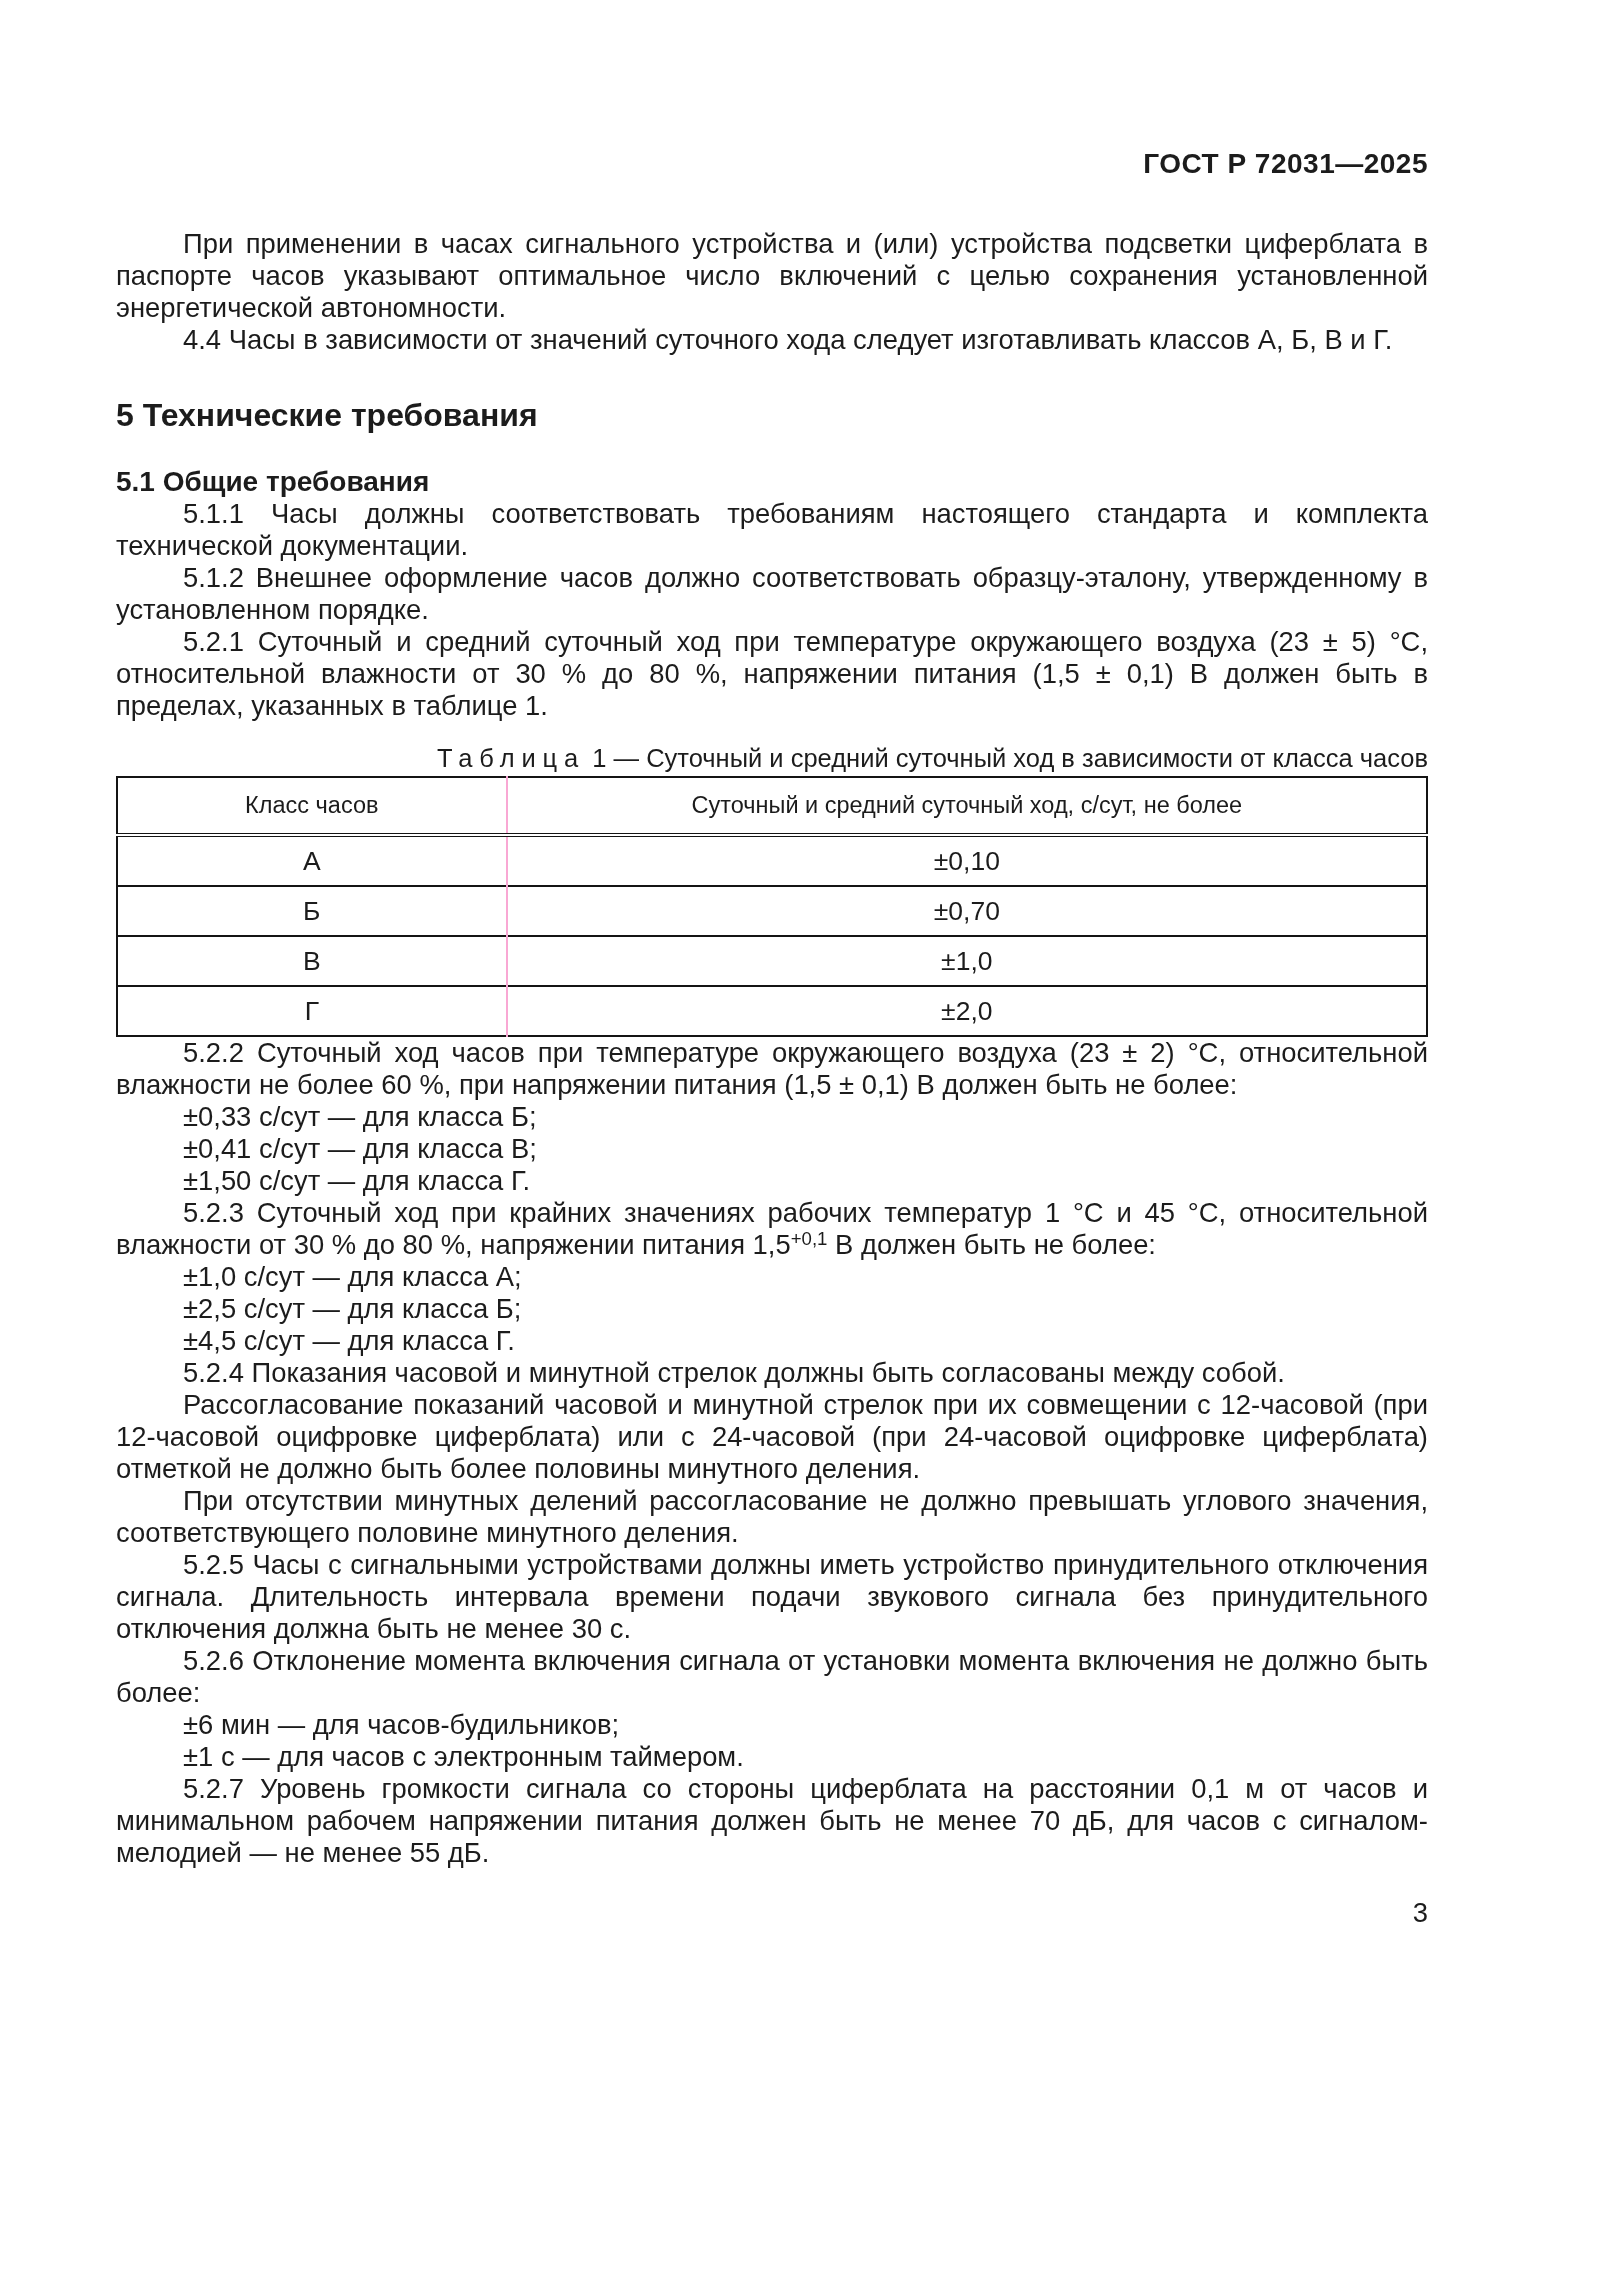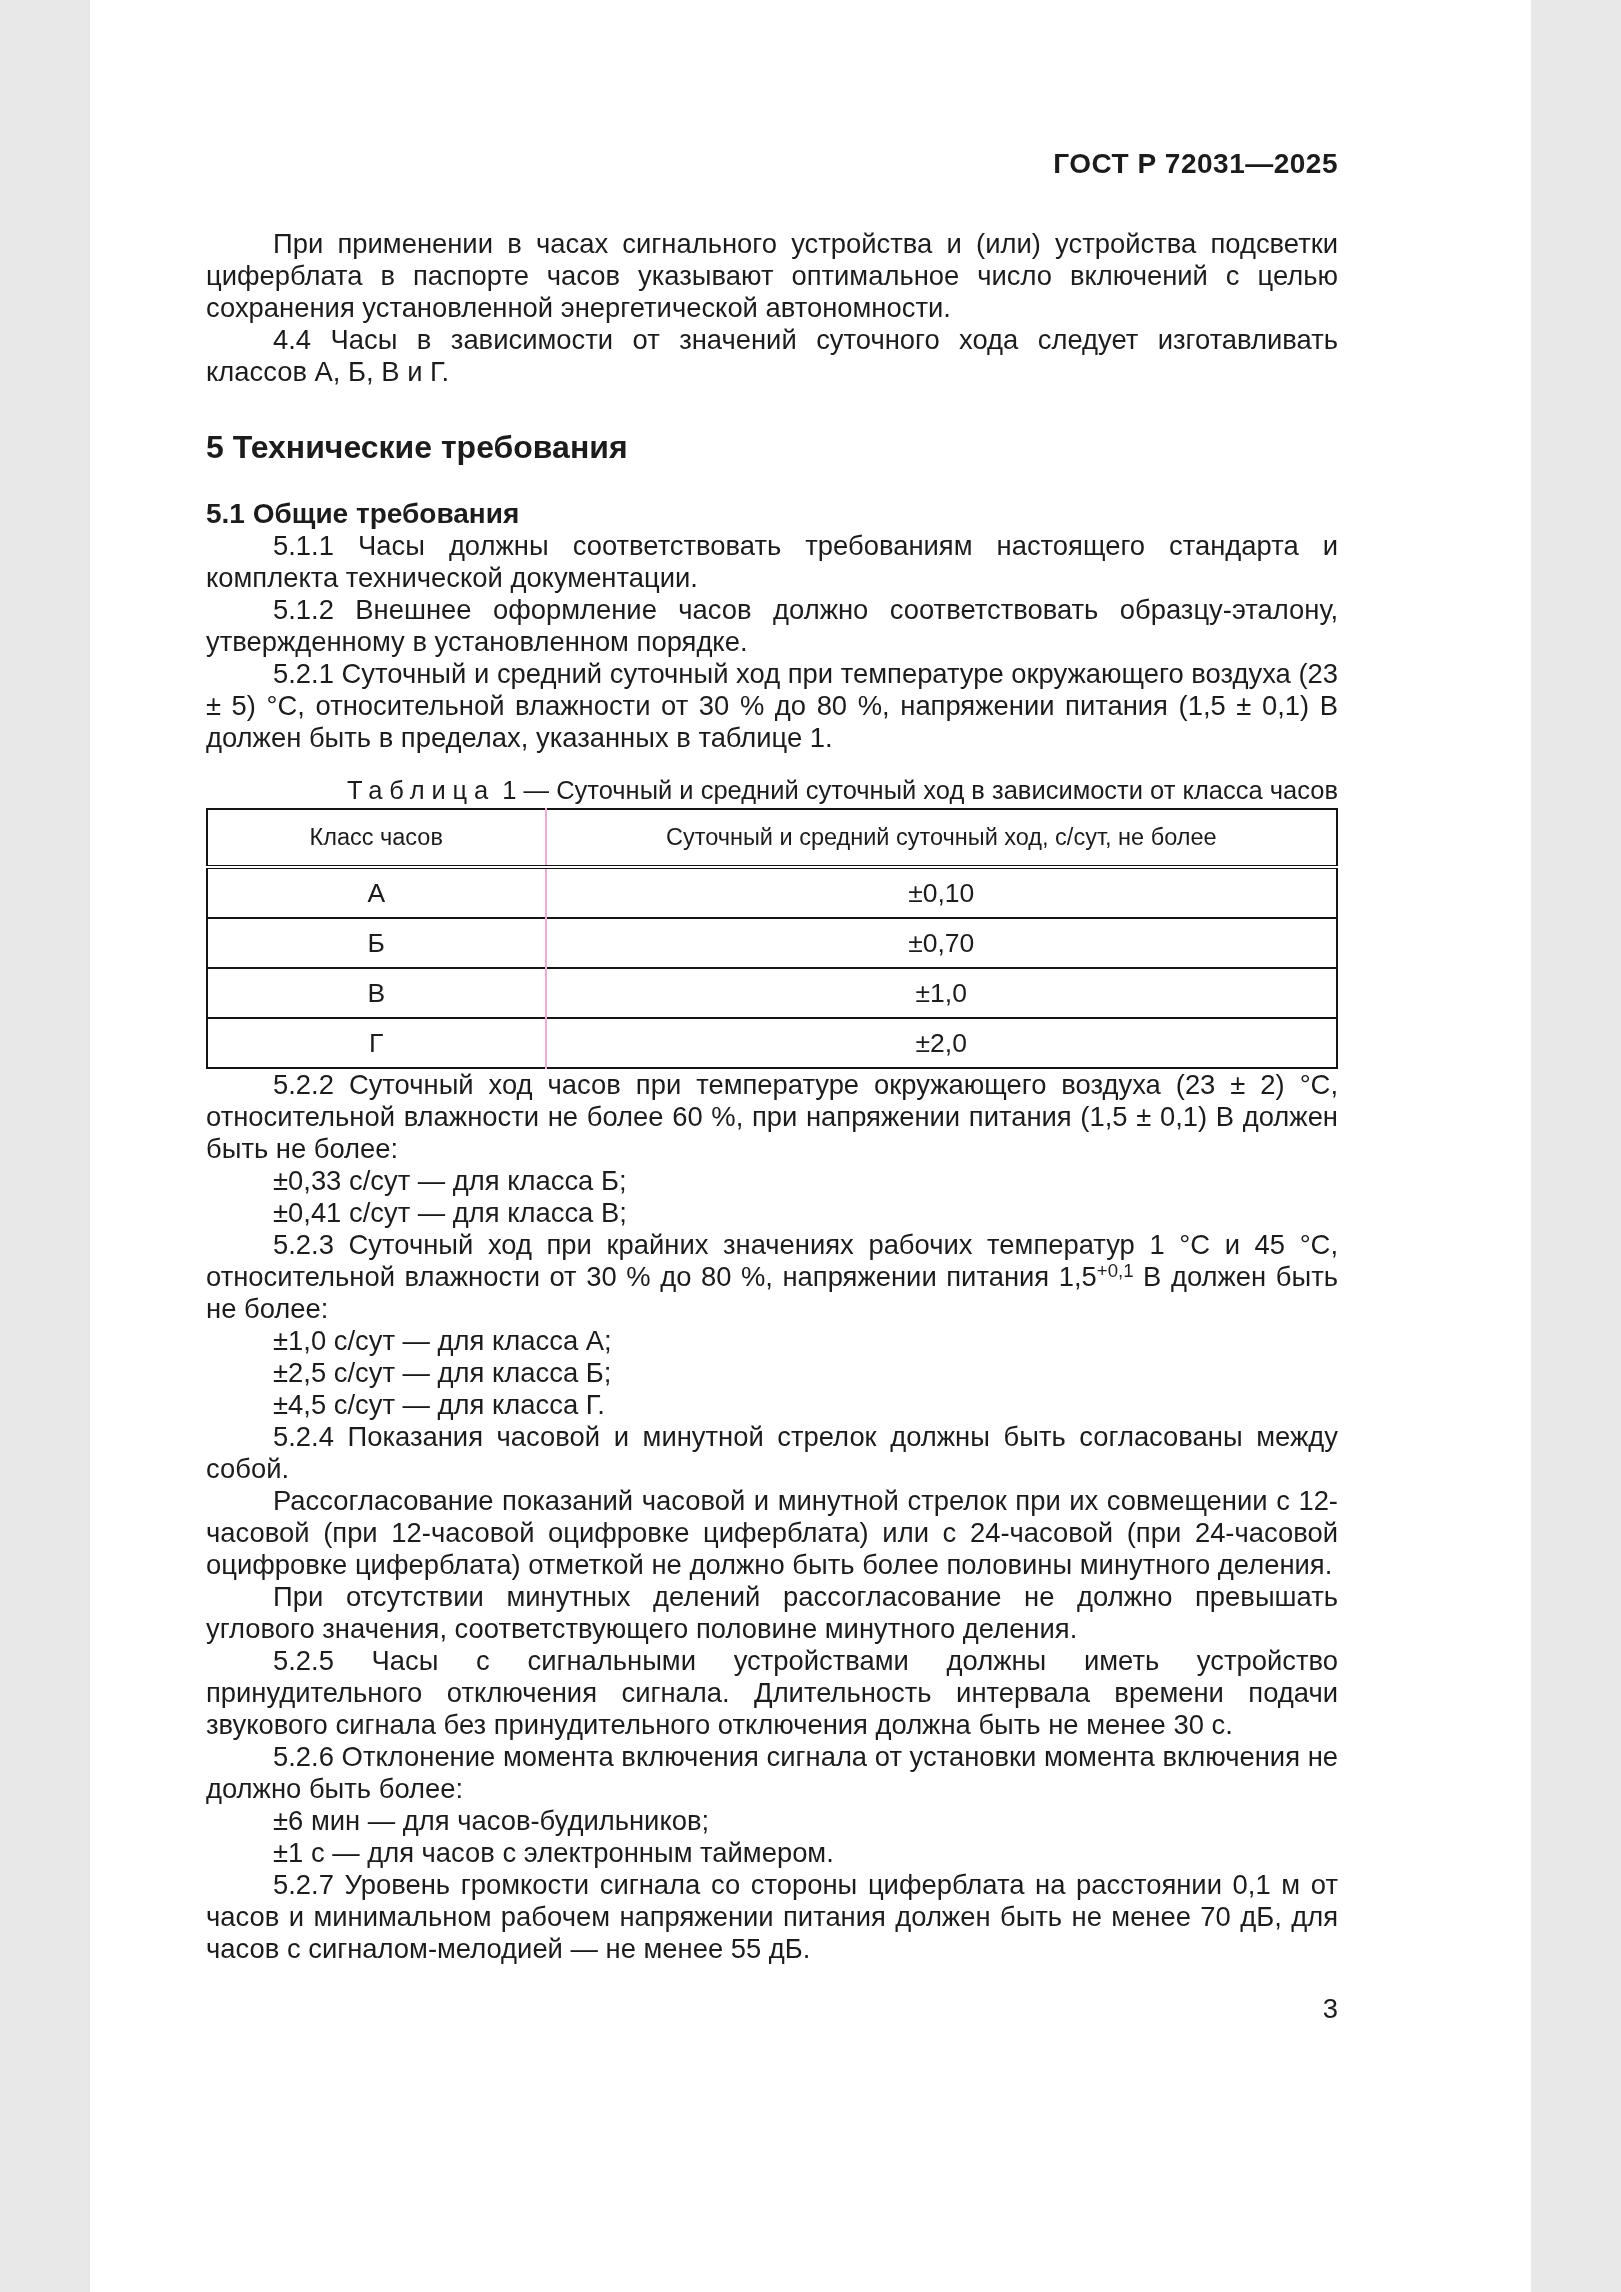--- a/index.html
+++ b/index.html
@@ -1,18 +1,18 @@
 <!DOCTYPE html>
 <html lang="ru"><head>
 <meta charset="utf-8">
 <style>
   html, body { margin: 0; padding: 0; background: #e8e8e8; }
   .page {
     position: relative;
-    width: 1441px;
+    width: 1621px;
     height: 2293px;
     margin: 0 auto;
     background: #ffffff;
     box-sizing: border-box;
     padding: 149px 193px 0 116px;
     font-family: "Liberation Sans", sans-serif;
     color: #1c1c1c;
     overflow: hidden;
   }
   .doc-header {
@@ -136,20 +136,21 @@
       <tr>
         <td class="col-class">Г</td>
         <td>±2,0</td>
       </tr>
     </tbody>
   </table>
 
   <p class="body indent mt45">5.2.2 Суточный ход часов при температуре окружающего воздуха (23 ± 2) °С, относительной влажности не более 60 %, при напряжении питания (1,5 ± 0,1) В должен быть не более:</p>
   <p class="list-item">±0,33 с/сут — для класса Б;</p>
   <p class="list-item">±0,41 с/сут — для класса В;</p>
+  <p class="list-item">±1,50 с/сут — для класса Г.</p>
 
   <p class="body indent"><span>5.2.3 Суточный ход при крайних значениях рабочих температур 1 °С и 45 °С, относительной влажности от 30 % до 80 %, напряжении питания 1,5</span><sup class="exp">+0,1</sup><span> В должен быть не более:</span></p>
   <p class="list-item">±1,0 с/сут — для класса А;</p>
   <p class="list-item">±2,5 с/сут — для класса Б;</p>
   <p class="list-item">±4,5 с/сут — для класса Г.</p>
 
   <p class="body indent">5.2.4 Показания часовой и минутной стрелок должны быть согласованы между собой.</p>
   <p class="body indent">Рассогласование показаний часовой и минутной стрелок при их совмещении с 12-часовой (при 12-часовой оцифровке циферблата) или с 24-часовой (при 24-часовой оцифровке циферблата) отметкой не должно быть более половины минутного деления.</p>
   <p class="body indent">При отсутствии минутных делений рассогласование не должно превышать углового значения, соответствующего половине минутного деления.</p>
   <p class="body indent">5.2.5 Часы с сигнальными устройствами должны иметь устройство принудительного отключения сигнала. Длительность интервала времени подачи звукового сигнала без принудительного отключения должна быть не менее 30 с.</p>

